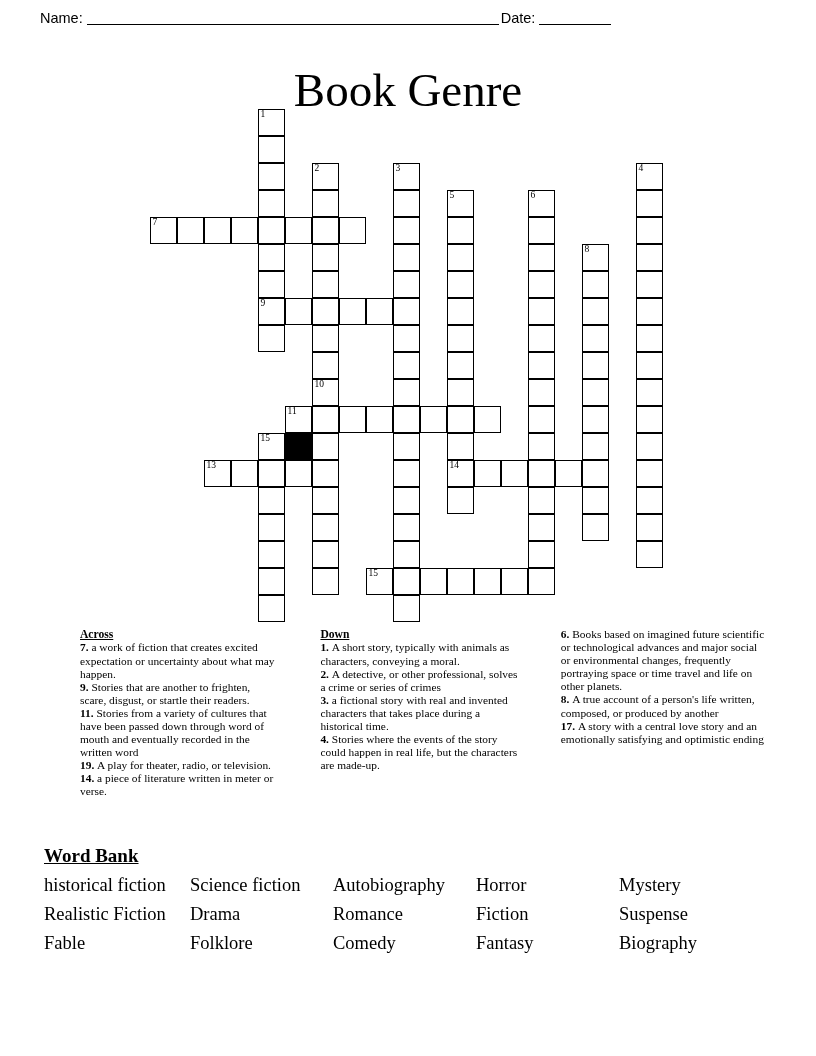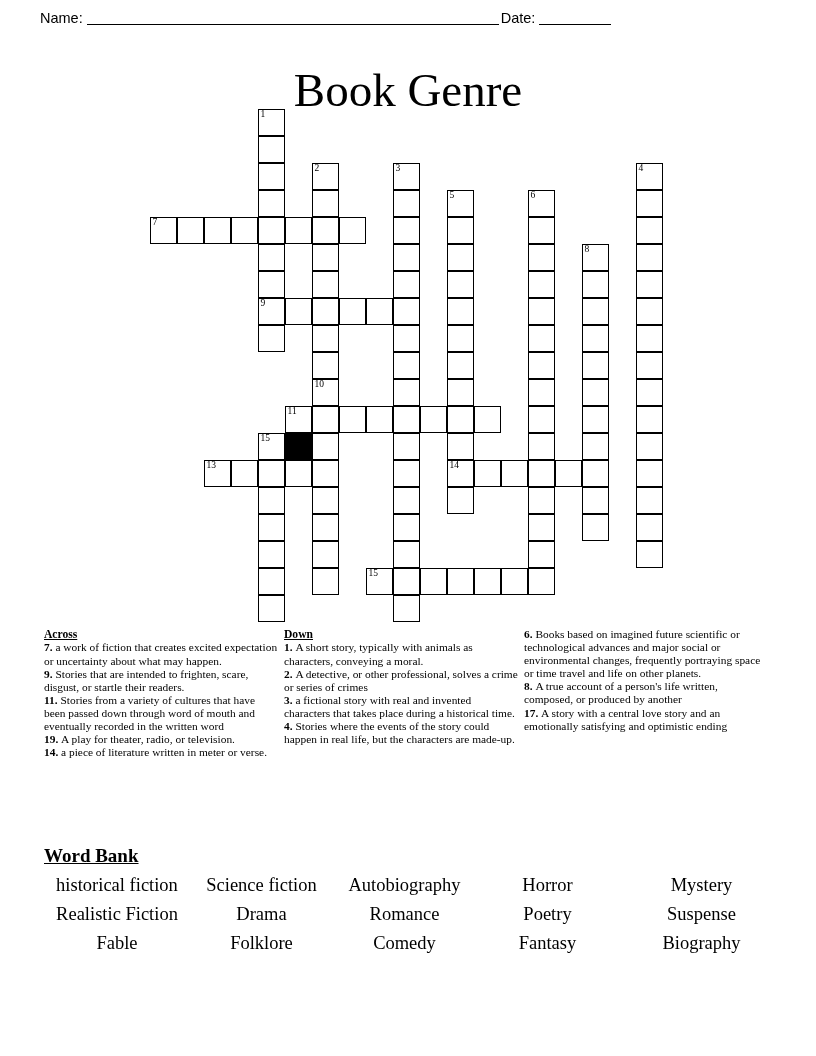--- a/index.html
+++ b/index.html
@@ -94,20 +94,21 @@
     display: flex;
     gap: 0px;
     font-family: "Liberation Serif", serif;
     font-size: 11.4px;
     line-height: 13.1px;
   }
   .clue-col {
     width: 240px;
     padding-right: 6px;
     box-sizing: border-box;
+    margin-left: 36px;
   }
   .clue-col.col2 { width: 240px; }
   .clue-col.col3 { width: 248px; }
   .clue-heading {
     font-weight: bold;
     text-decoration: underline;
     font-size: 11.6px;
     line-height: 13.4px;
   }
   .clue-item { display: block; }
@@ -128,21 +129,21 @@
     margin-bottom: 7px;
   }
   #word-bank-grid {
     display: grid;
     grid-template-columns: 146px 143px 143px 143px auto;
     row-gap: 7px;
     font-family: "Liberation Serif", serif;
     font-size: 18.5px;
     line-height: 22px;
   }
-  .wb-word { white-space: nowrap; text-align: center; }
+  .wb-word { white-space: nowrap; }
 </style>
 </head>
 <body>
 
 <div id="name-date-row">
   <span>Name:</span>
   <span id="name-rule"></span>
   <span>Date:</span>
   <span id="date-rule"></span>
 </div>
@@ -307,21 +308,21 @@
     <div class="cw-cell" style="left: 501px; top: 568px;"></div>
     <div class="cw-cell" style="left: 528px; top: 568px;"></div>
     <div class="cw-cell" style="left: 258px; top: 595px;"></div>
     <div class="cw-cell" style="left: 393px; top: 595px;"></div>
   </div>
 
 <div id="clues">
   <div class="clue-col col1">
       <div class="clue-heading">Across</div>
       <div class="clue-item"><span class="clue-num">7. </span><span>a work of fiction that creates excited expectation or uncertainty about what may happen.</span></div>
-      <div class="clue-item"><span class="clue-num">9. </span><span>Stories that are intended to frighten, scare, disgust, or startle their readers.</span></div>
+      <div class="clue-item"><span class="clue-num">9. </span><span>Stories that are another to frighten, scare, disgust, or startle their readers.</span></div>
       <div class="clue-item"><span class="clue-num">11. </span><span>Stories from a variety of cultures that have been passed down through word of mouth and eventually recorded in the written word</span></div>
       <div class="clue-item"><span class="clue-num">19. </span><span>A play for theater, radio, or television.</span></div>
       <div class="clue-item"><span class="clue-num">14. </span><span>a piece of literature written in meter or verse.</span></div>
     </div>
   <div class="clue-col col2">
       <div class="clue-heading">Down</div>
       <div class="clue-item"><span class="clue-num">1. </span><span>A short story, typically with animals as characters, conveying a moral.</span></div>
       <div class="clue-item"><span class="clue-num">2. </span><span>A detective, or other professional, solves a crime or series of crimes</span></div>
       <div class="clue-item"><span class="clue-num">3. </span><span>a fictional story with real and invented characters that takes place during a historical time.</span></div>
       <div class="clue-item"><span class="clue-num">4. </span><span>Stories where the events of the story could happen in real life, but the characters are made-up.</span></div>
@@ -337,21 +338,21 @@
   <div id="word-bank-title">Word Bank</div>
   <div id="word-bank-grid">
       <div class="wb-word">historical fiction</div>
       <div class="wb-word">Science fiction</div>
       <div class="wb-word">Autobiography</div>
       <div class="wb-word">Horror</div>
       <div class="wb-word">Mystery</div>
       <div class="wb-word">Realistic Fiction</div>
       <div class="wb-word">Drama</div>
       <div class="wb-word">Romance</div>
-      <div class="wb-word">Poetry</div>
+      <div class="wb-word">Fiction</div>
       <div class="wb-word">Suspense</div>
       <div class="wb-word">Fable</div>
       <div class="wb-word">Folklore</div>
       <div class="wb-word">Comedy</div>
       <div class="wb-word">Fantasy</div>
       <div class="wb-word">Biography</div>
     </div>
 </div>
 
 </body></html>

